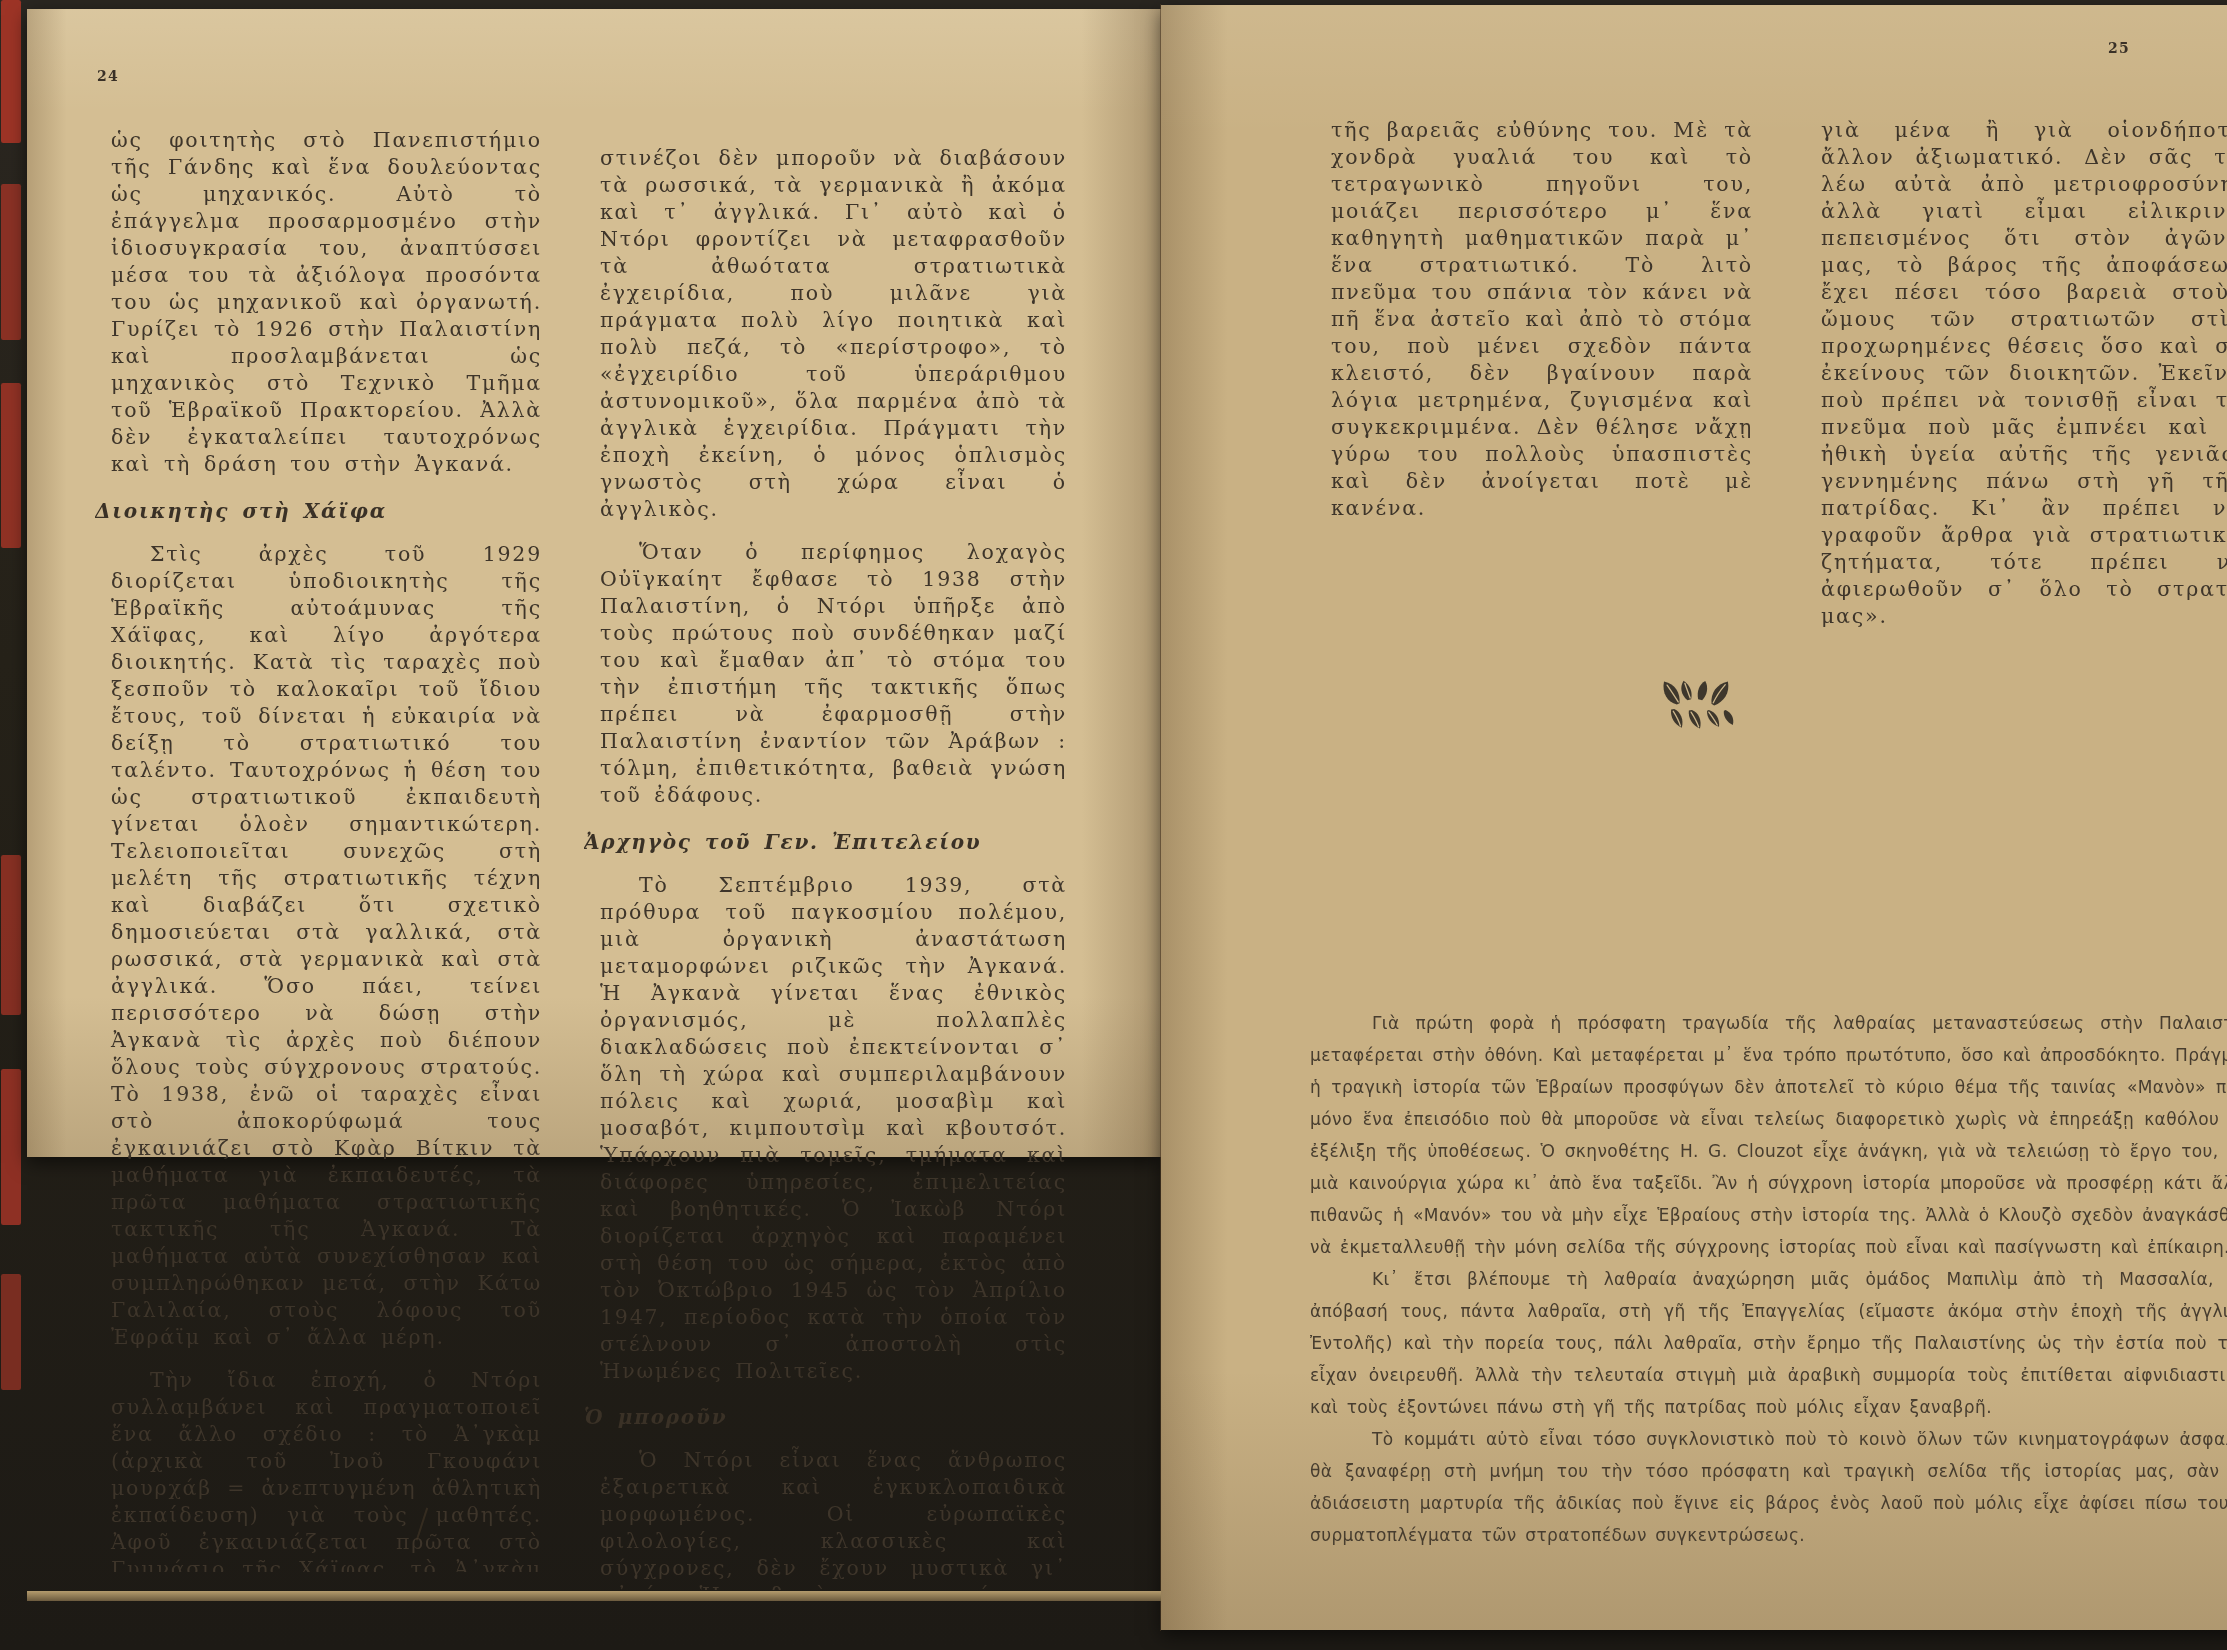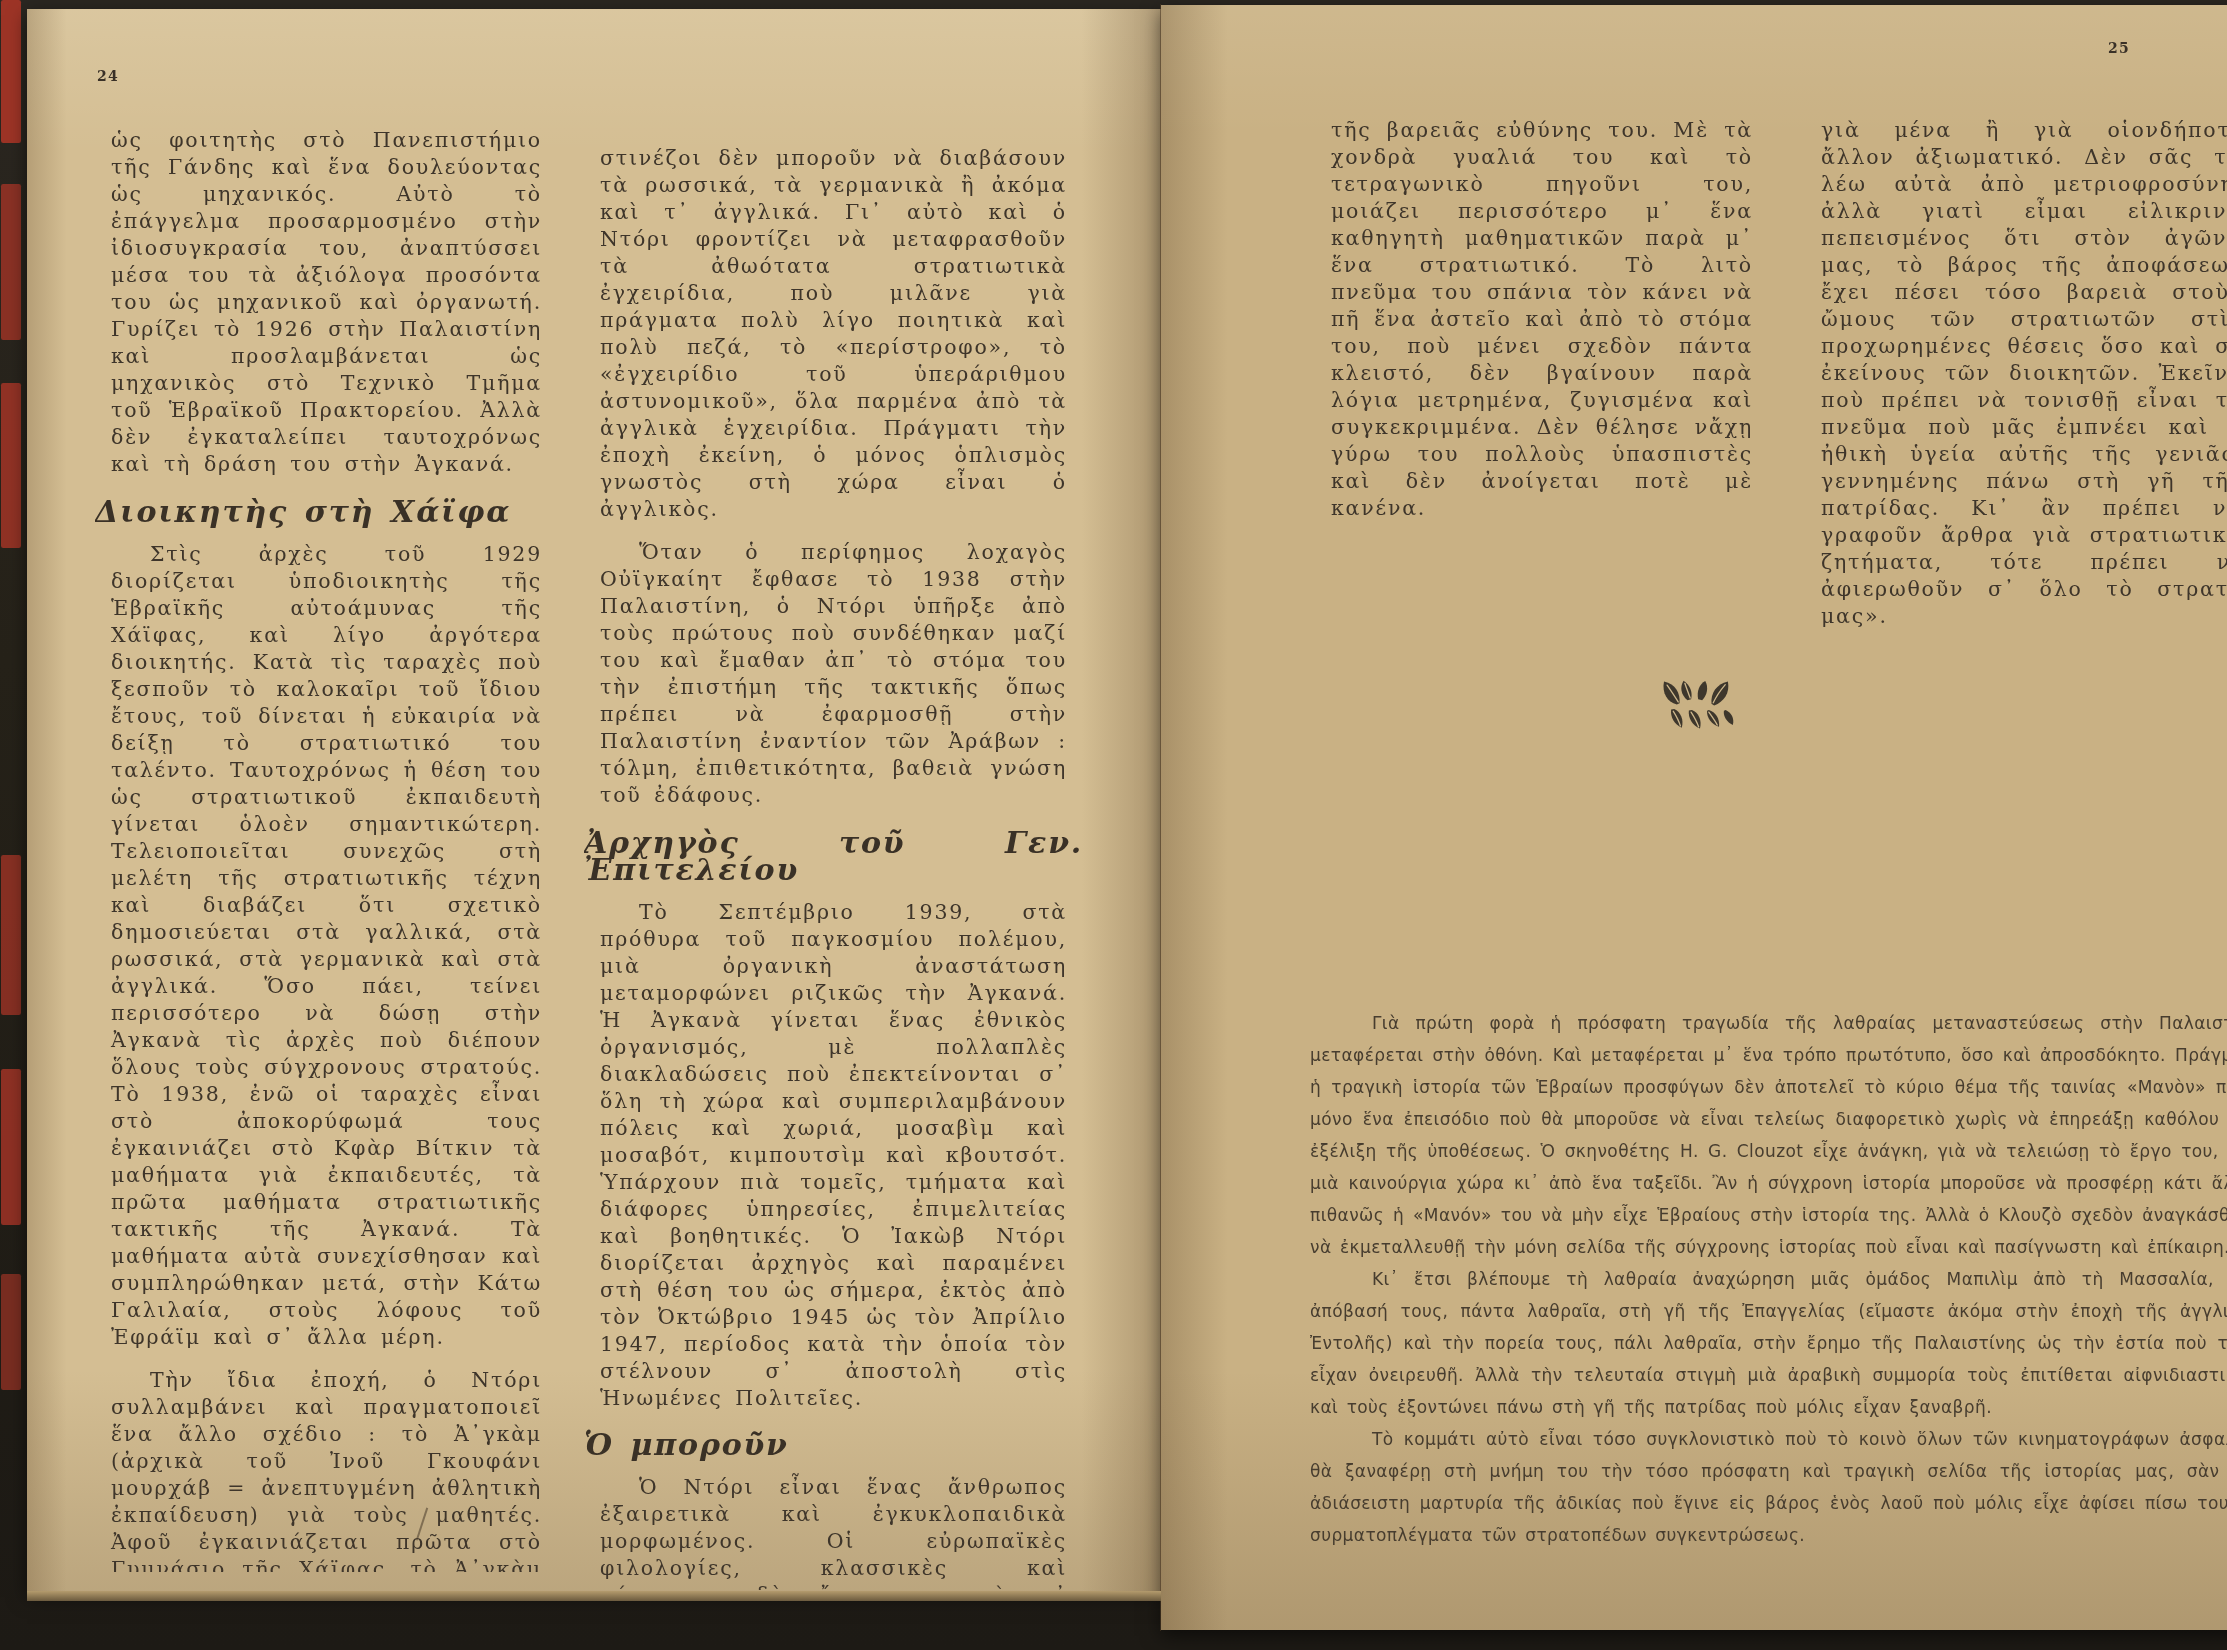--- a/index.html
+++ b/index.html
@@ -3,21 +3,21 @@
 <meta charset="utf-8">
 <style>
   html,body{margin:0;padding:0;background:#1f1c17;}
   .scene{position:relative;width:2311px;height:1650px;overflow:hidden;
          background:linear-gradient(180deg,#2b2721 0%,#262219 40%,#1d1a15 100%);
          font-family:"DejaVu Serif",serif;}
   
   .red-mark{position:absolute;left:0.9px;width:20.5px;background:#a33527;border-radius:2.2px;}
   
   .page{position:absolute;box-shadow:0 6.2px 18px rgba(0,0,0,.55);}
-  .page-left{left:27px;top:9px;width:1134px;height:1582px;
+  .page-left{left:27px;top:9px;width:1134px;height:1148px;
     background:
       linear-gradient(90deg,rgba(110,85,52,.30) 0%,rgba(0,0,0,0) 3.5%),
       linear-gradient(270deg,rgba(92,68,38,.32) 0%,rgba(0,0,0,0) 7%),
       linear-gradient(180deg,rgba(255,250,232,.14) 0%,rgba(0,0,0,0) 9%,rgba(0,0,0,0) 86%,rgba(88,68,42,.20) 100%),
       #d4be93;}
   .page-right{left:1161px;top:4.5px;width:1114px;height:1625px;
     background:
       linear-gradient(90deg,rgba(92,68,38,.30) 0%,rgba(0,0,0,0) 6%),
       linear-gradient(270deg,rgba(104,80,48,.38) 0%,rgba(0,0,0,0) 4%),
       linear-gradient(180deg,rgba(255,248,228,.10) 0%,rgba(0,0,0,0) 8%,rgba(0,0,0,0) 84%,rgba(84,64,40,.22) 100%),
@@ -26,21 +26,21 @@
                background:rgba(82,60,36,.55);}
   .under-edge{position:absolute;left:27px;top:1591px;width:1134px;height:9.8px;
               background:linear-gradient(180deg,#b49b6d,#6b5a3e);}
   
   .page-number{position:absolute;font-size:14px;font-weight:bold;color:#3a3127;
                letter-spacing:1.3px;}
   .col{position:absolute;overflow:hidden;color:#3e352a;font-size:20.5px;line-height:27px;
        text-align:justify;letter-spacing:1.8px;word-spacing:4.5px;}
   .col p{margin:16px;}
   .col p.ind{text-indent:39px;}
-  .section-heading{font-size:30px;font-weight:bold;font-style:italic;margin:19.6px 0 14.3px 0;
+  .section-heading{font-size:20px;font-weight:bold;font-style:italic;margin:19.6px 0 14.3px 0;
                    letter-spacing:1.8px;color:#3a3126;}
   .review{position:absolute;overflow:hidden;color:#473d2f;
           font-family:"DejaVu Sans",sans-serif;font-size:17px;line-height:32px;
           text-align:justify;letter-spacing:0.4px;word-spacing:2.7px;}
   .review p{margin:0;text-indent:62px;}
   .ornament{position:absolute;}
   .pencil-mark{position:absolute;left:421px;top:1507px;width:1.8px;height:34px;
                background:rgba(72,58,42,.55);transform:rotate(18deg);}
 </style>
 </head>

